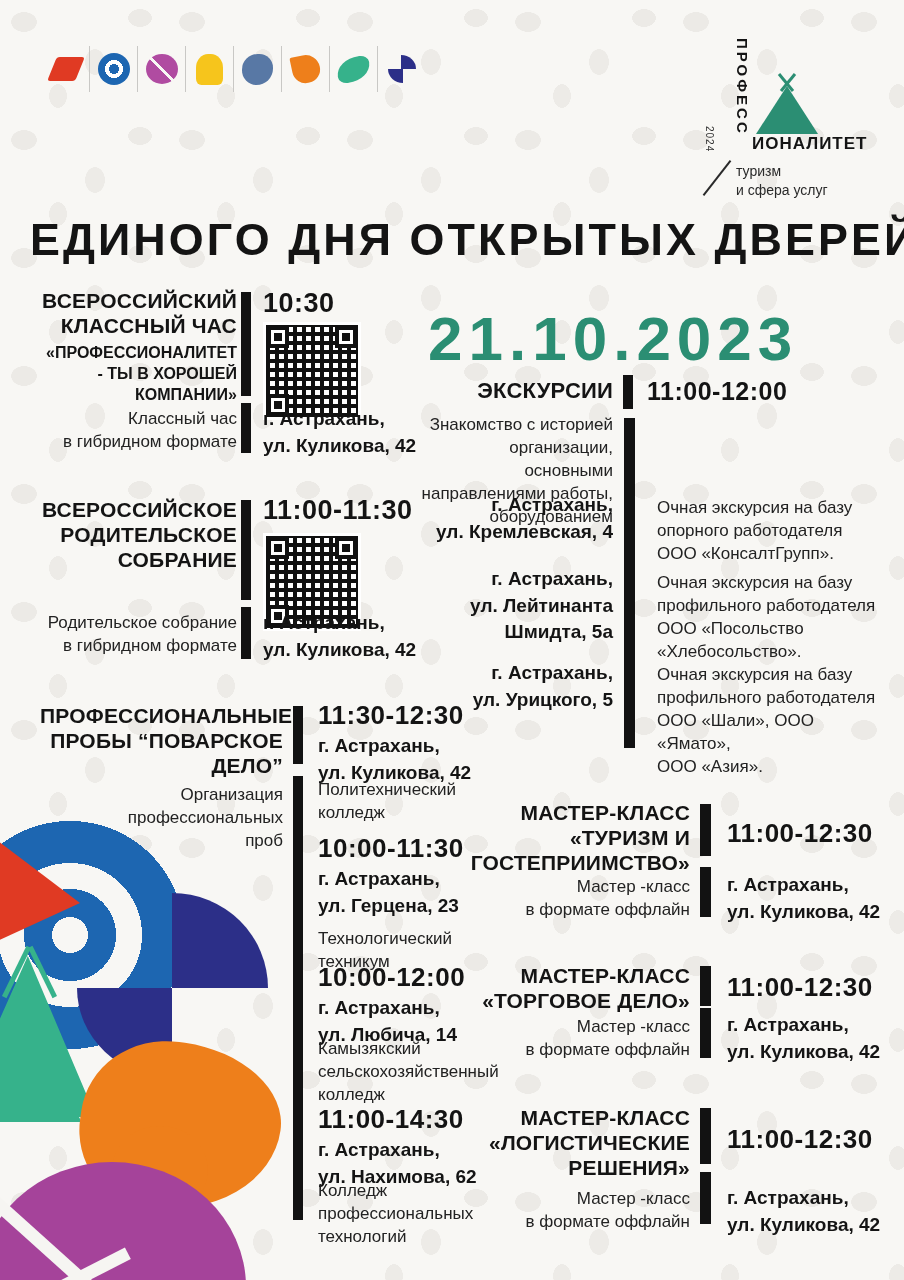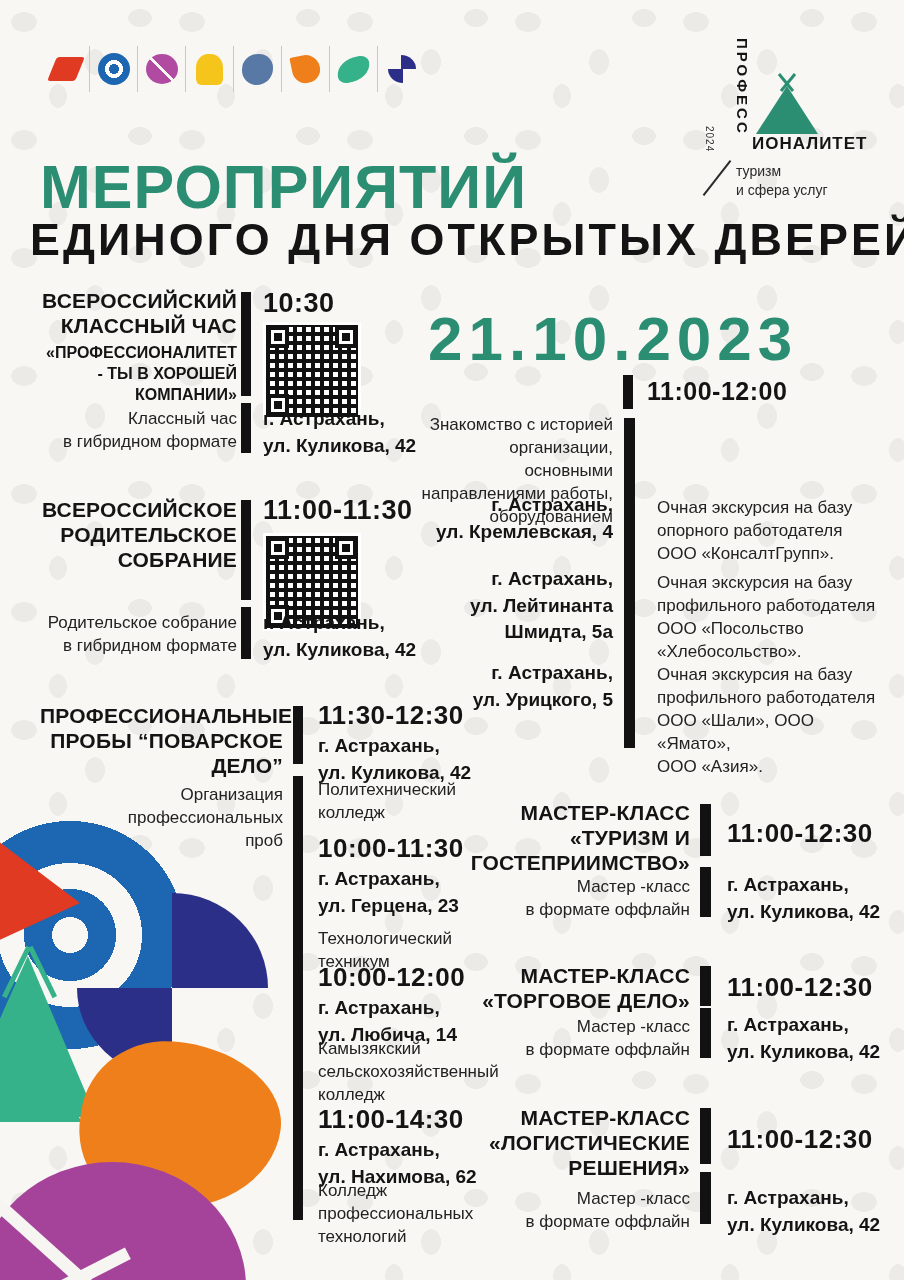--- a/index.html
+++ b/index.html
@@ -133,21 +133,20 @@
       <path d="M27 2 L41 19" stroke="#2b8e73" stroke-width="3"></path>
       <path d="M43 2 L29 19" stroke="#2b8e73" stroke-width="3"></path>
     </svg>
     <div class="abs logo-year" style="left:4px;top:96px;">2024</div>
     <div class="abs logo-horiz" style="left:52px;top:104px;">ИОНАЛИТЕТ</div>
     <div class="abs logo-slash" style="left:16px;top:126px;"></div>
     <div class="abs logo-tag prel" style="left:36px;top:132px;">туризм
 и сфера услуг</div>
   </div>
 
-  <div class="abs title-green" style="left:40px;top:152px;">МЕРОПРИЯТИЙ</div>
   <div class="abs subtitle-black" style="left:30px;top:215px;">ЕДИНОГО ДНЯ ОТКРЫТЫХ ДВЕРЕЙ</div>
   <div class="abs date-green" style="left:428px;top:283px;">21.10.2023</div>
 
   <div class="abs sec-title prel tr" style="left:40px;top:288px;width:197px;">ВСЕРОССИЙСКИЙ
 КЛАССНЫЙ ЧАС</div>
   <div class="abs prel tr" style="left:32px;top:343px;width:205px;font-weight:700;font-size:16px;line-height:1.3;color:#141414;">«ПРОФЕССИОНАЛИТЕТ
 - ТЫ В ХОРОШЕЙ
 КОМПАНИИ»</div>
   <div class="bar" style="left:241px;top:292px;height:104px;"></div>
   <div class="abs time" style="left:263px;top:288px;">10:30</div>
@@ -171,20 +170,21 @@
     <span class="qr-eye tl"></span>
       <span class="qr-eye tr"></span>
       <span class="qr-eye bl"></span>
   </div>
   <div class="abs body-txt prel tr" style="left:25px;top:612px;width:212px;">Родительское собрание
 в гибридном формате</div>
   <div class="bar" style="left:241px;top:607px;height:52px;"></div>
   <div class="abs addr prel" style="left:263px;top:610px;">г. Астрахань,
 ул. Куликова, 42</div>
 
+  <div class="abs sec-title tr" style="left:420px;top:378px;width:193px;font-size:22px;">ЭКСКУРСИИ</div>
   <div class="bar" style="left:623px;top:375px;height:34px;"></div>
   <div class="abs time" style="left:647px;top:377px;font-size:25px;">11:00-12:00</div>
   <div class="abs body-txt prel tr" style="left:420px;top:414px;width:193px;">Знакомство с историей
 организации, основными
 направлениями работы,
 оборудованием</div>
   <div class="bar" style="left:624px;top:418px;width:11px;height:330px;"></div>
 
   <div class="abs addr prel tr" style="left:420px;top:492px;width:193px;">г. Астрахань,
 ул. Кремлевская, 4</div>

